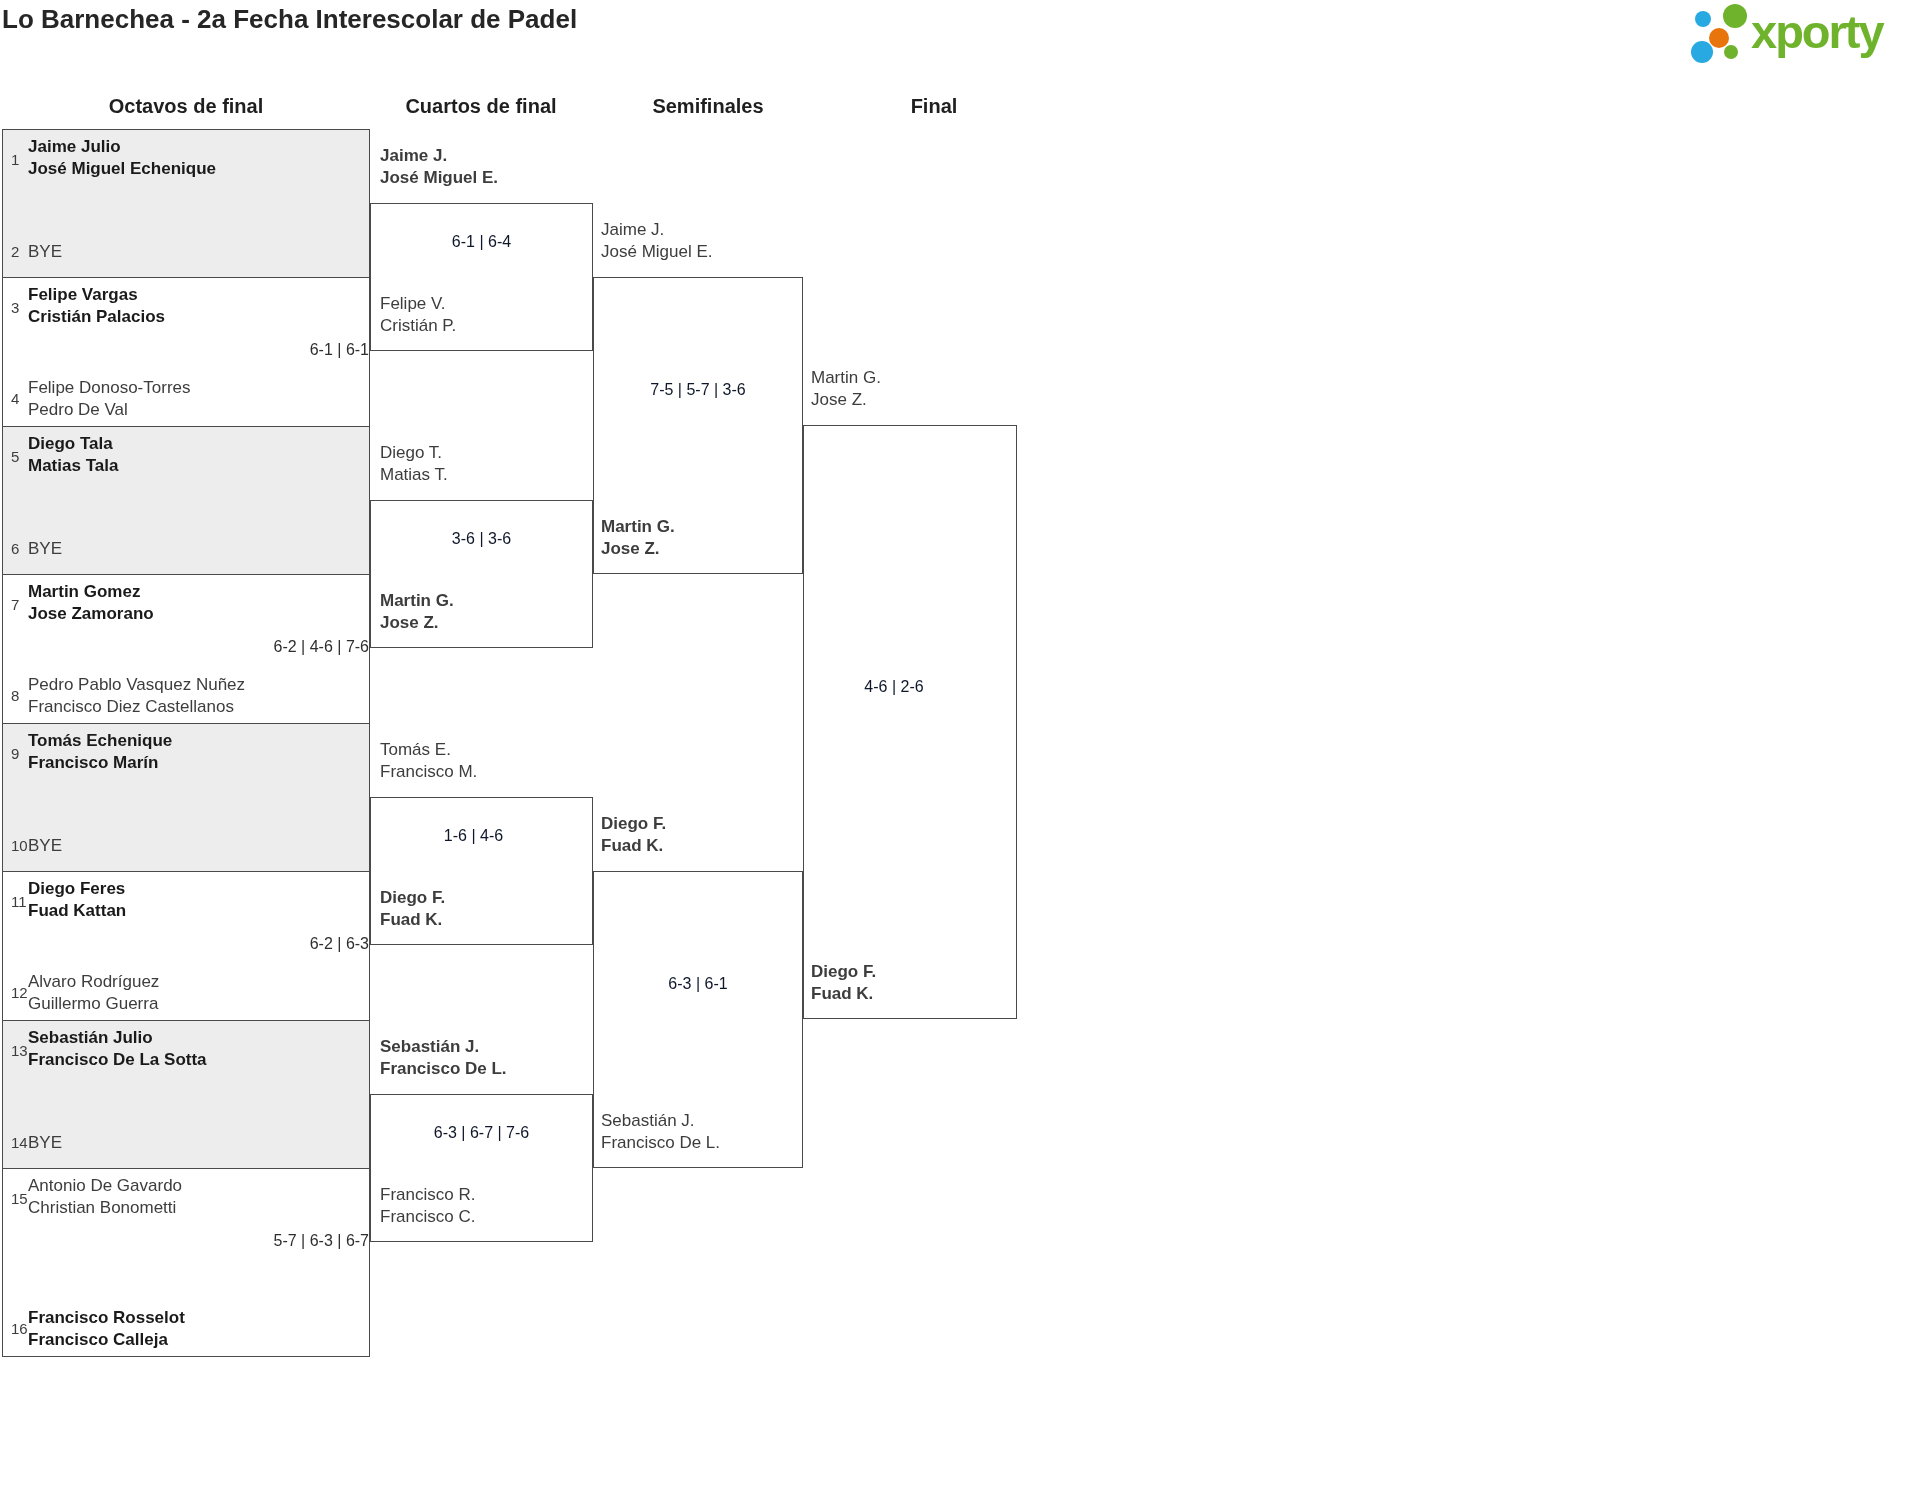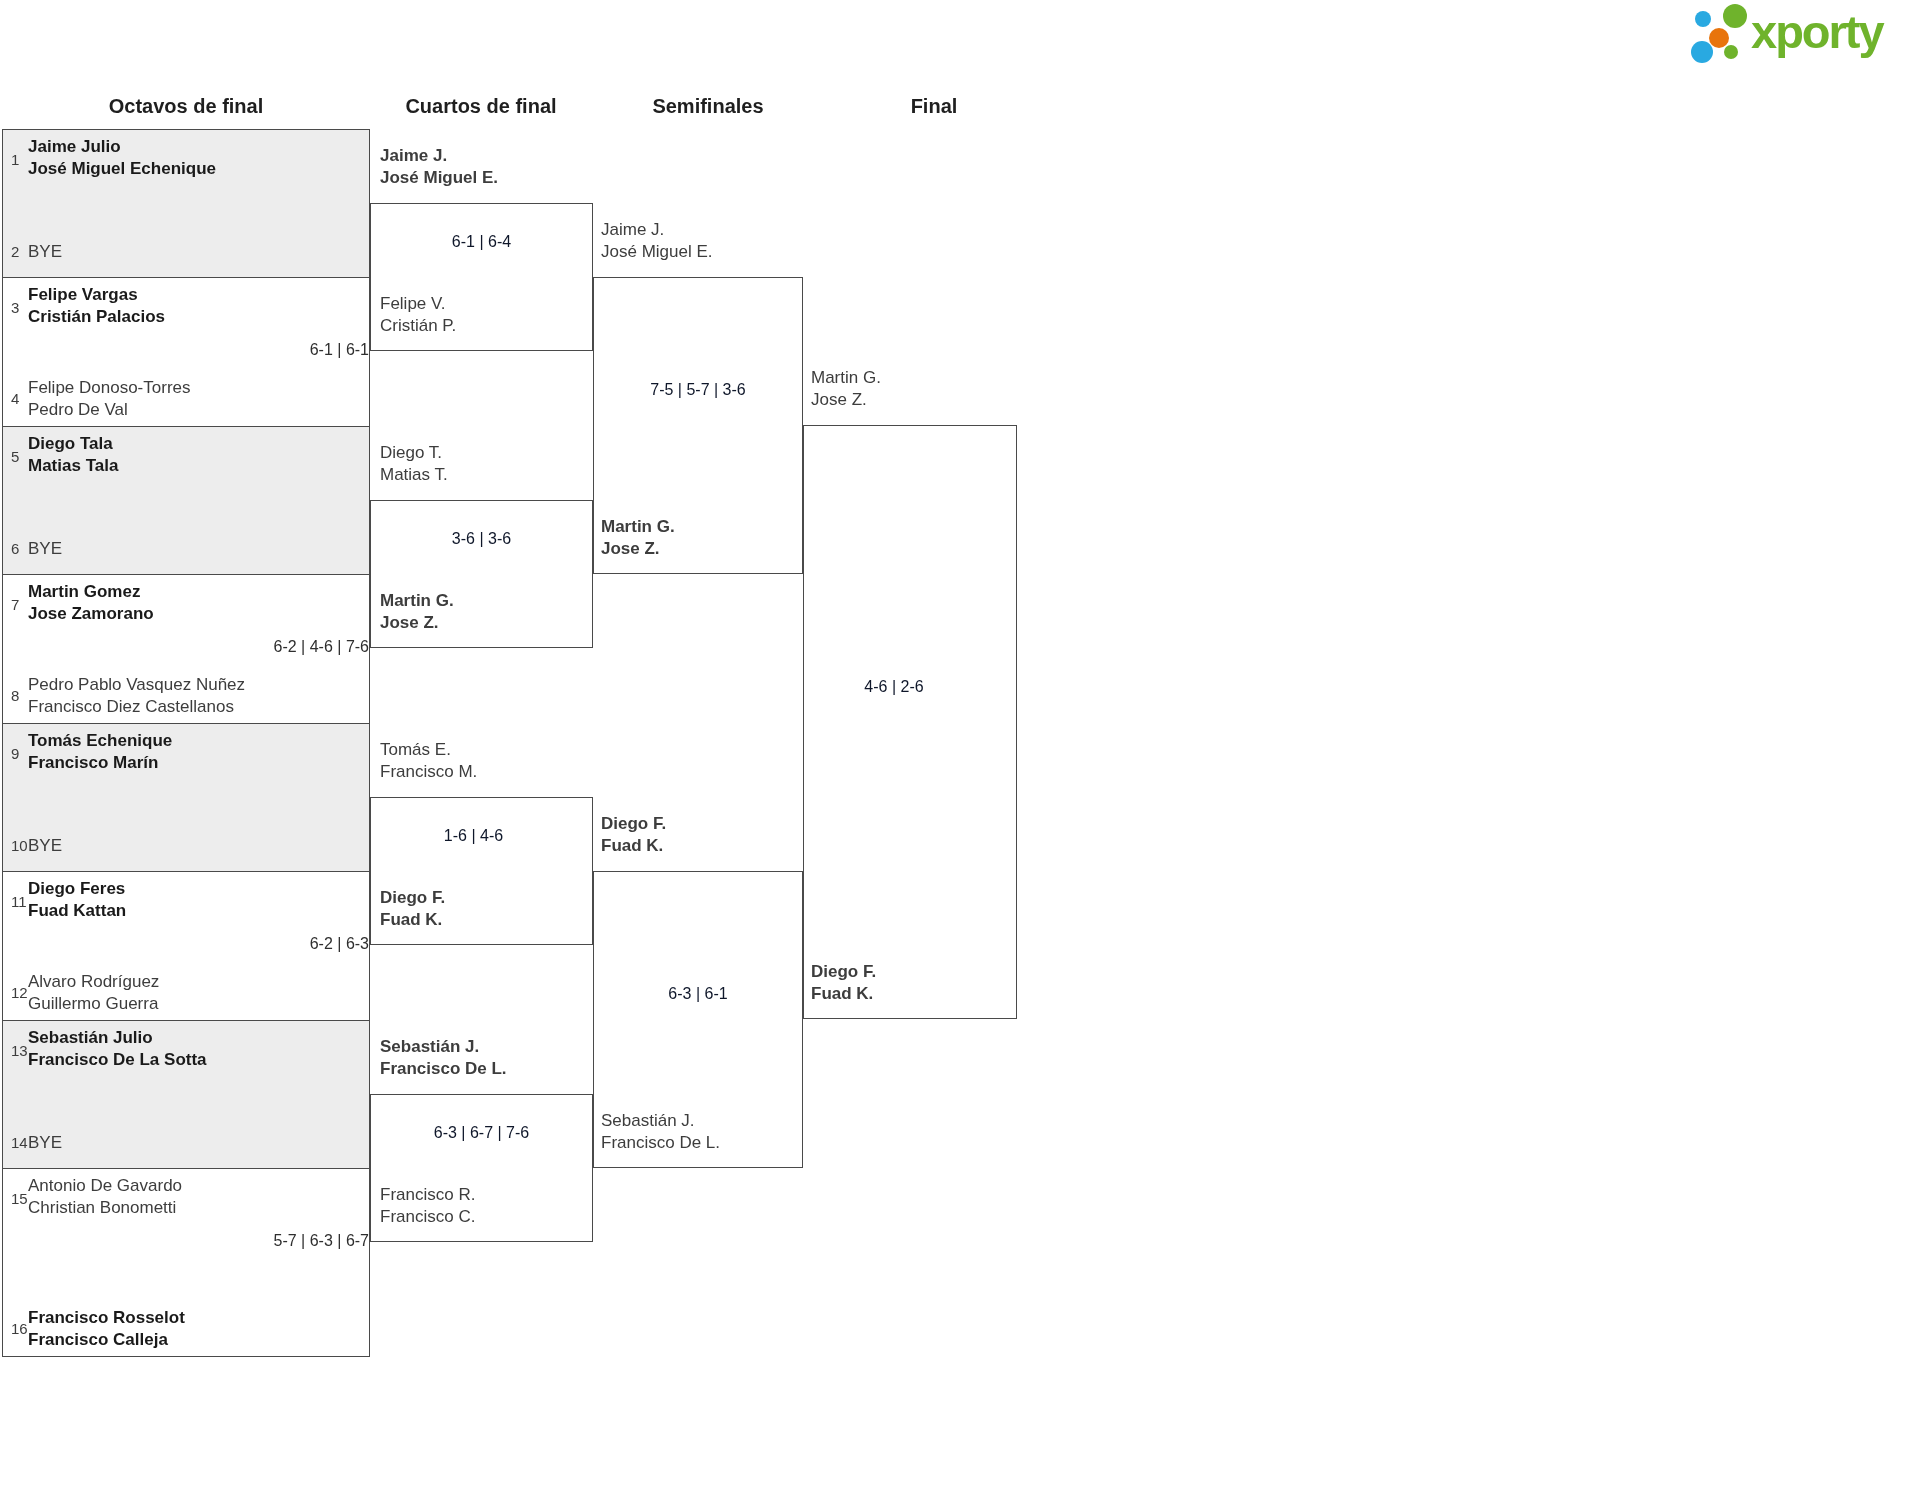--- a/index.html
+++ b/index.html
@@ -50,20 +50,21 @@
   .d-orange { background:#e8740c; }
   .wordmark { position:absolute; left:66px; top:2px; font-size:47px; font-weight:700;
               letter-spacing:-2px; color:#6fb32c; }
 </style>
 </head>
 <body>
 
 <div class="canvas">
 
   <div class="title">
+    <div>Lo Barnechea - 2a Fecha Interescolar de Padel</div>
   </div>
 
   <div class="logo">
     <span class="dot d-blue" style="left:10px;top:9px;width:16px;height:16px;"></span>
     <span class="dot d-green" style="left:38px;top:2px;width:24px;height:24px;"></span>
     <span class="dot d-orange" style="left:24px;top:26px;width:20px;height:20px;"></span>
     <span class="dot d-blue" style="left:6px;top:39px;width:22px;height:22px;"></span>
     <span class="dot d-green" style="left:39px;top:43px;width:14px;height:14px;"></span>
     <span class="wordmark">xporty</span>
   </div>
@@ -232,21 +233,21 @@
   <div class="cscore" style="left:593px;top:381px;width:210px;">7-5 | 5-7 | 3-6</div>
   <div class="lbl bold" style="left:601px;top:516px;">
     <span>Martin G.</span>
     <span>Jose Z.</span>
   </div>
 
   <div class="lbl bold" style="left:601px;top:813px;">
     <span>Diego F.</span>
     <span>Fuad K.</span>
   </div>
-  <div class="cscore" style="left:593px;top:975px;width:210px;margin-top:10px;">6-3 | 6-1</div>
+  <div class="cscore" style="left:593px;top:975px;width:210px;">6-3 | 6-1</div>
   <div class="lbl" style="left:601px;top:1110px;">
     <span>Sebastián J.</span>
     <span>Francisco De L.</span>
   </div>
 
   <div class="rbox" style="left:803px;top:425px;width:214px;height:594px;"></div>
 
   <div class="lbl" style="left:811px;top:367px;">
     <span>Martin G.</span>
     <span>Jose Z.</span>

